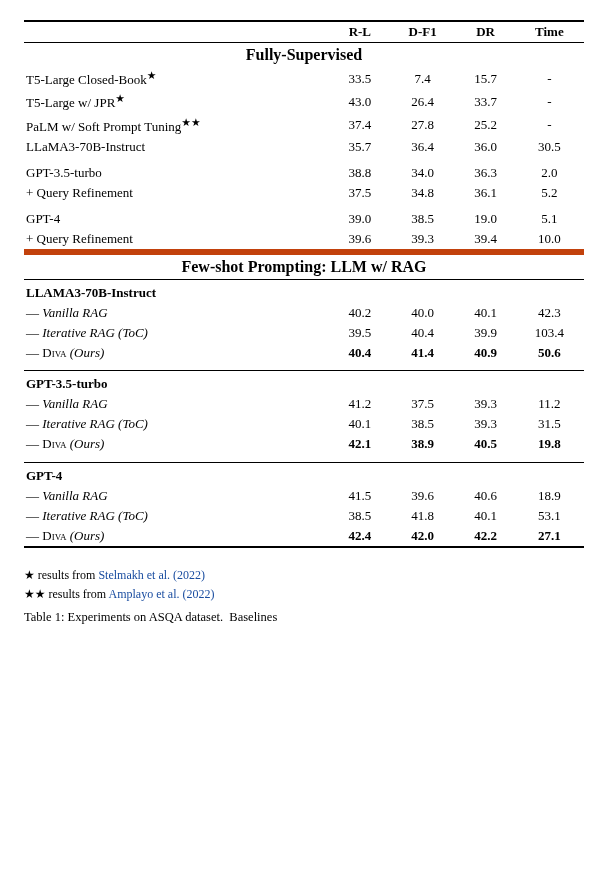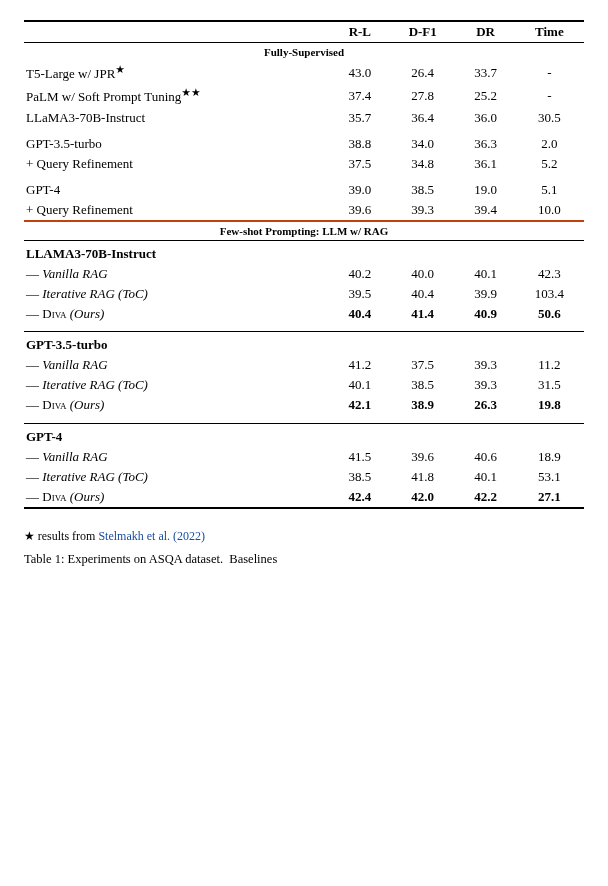--- a/index.html
+++ b/index.html
@@ -28,21 +28,21 @@
     
     .border-top-thick {
       border-top: 2px solid #000;
     }
     .border-bottom-thin {
       border-bottom: 1px solid #000;
     }
     .section-header td {
       font-weight: bold;
       text-align: center;
-      font-size: 11px;
+      font-size: 16px;
       padding: 3px 0;
     }
     .bold { font-weight: bold; }
     .small-caps {
       font-variant: small-caps;
     }
     .col-header {
       font-weight: bold;
     }
     .spacer-row td {
@@ -74,20 +74,27 @@
       <th class="col-header">DR</th>
       <th class="col-header">Time</th>
     </tr>
   </thead>
   <tbody>
 
     <tr class="section-header">
       <td colspan="5" style="border-top:1px solid #000;">Fully-Supervised</td>
     </tr>
     <tr>
+      <td class="left-col">T5-Large Closed-Book<sup>★</sup></td>
+      <td>33.5</td>
+      <td>7.4</td>
+      <td>15.7</td>
+      <td>-</td>
+    </tr>
+    <tr>
       <td class="left-col">T5-Large w/ JPR<sup>★</sup></td>
       <td>43.0</td>
       <td>26.4</td>
       <td>33.7</td>
       <td>-</td>
     </tr>
     <tr>
       <td class="left-col">PaLM w/ Soft Prompt Tuning<sup>★★</sup></td>
       <td>37.4</td>
       <td>27.8</td>
@@ -131,21 +138,21 @@
     </tr>
     <tr>
       <td class="left-col">+ Query Refinement</td>
       <td>39.6</td>
       <td>39.3</td>
       <td>39.4</td>
       <td>10.0</td>
     </tr>
 
     <tr class="section-header">
-      <td colspan="5" style="border-top:2px solid #c2410c; border-bottom:1px solid #000;">Few-shot Prompting: LLM w/ RAG</td>
+      <td colspan="5" style="border-top:6px solid #c2410c; border-bottom:1px solid #000;">Few-shot Prompting: LLM w/ RAG</td>
     </tr>
 
     <tr>
       <td class="left-col bold" colspan="5" style="border-top:1.5px solid #000; padding-top:5px;">LLAMA3-70B-Instruct</td>
     </tr>
     <tr>
       <td class="left-col">— <em>Vanilla RAG</em></td>
       <td>40.2</td>
       <td>40.0</td>
       <td>40.1</td>
@@ -183,21 +190,21 @@
       <td class="left-col">— <em>Iterative RAG (ToC)</em></td>
       <td>40.1</td>
       <td>38.5</td>
       <td>39.3</td>
       <td>31.5</td>
     </tr>
     <tr>
       <td class="left-col">— <span class="small-caps">Diva</span> <em>(Ours)</em></td>
       <td class="bold">42.1</td>
       <td class="bold">38.9</td>
-      <td class="bold">26.3</td>
+      <td class="bold">40.5</td>
       <td class="bold">19.8</td>
     </tr>
 
     <tr style="height:8px;">
         <td colspan="5"></td>
       </tr>
     <tr>
       <td class="left-col bold" colspan="5" style="border-top:1.5px solid #000; padding-top:5px;">GPT-4</td>
     </tr>
     <tr>
@@ -224,17 +231,20 @@
     <tr>
       <td colspan="5" style="border-top:2px solid #000; height:0px; padding:0;"></td>
     </tr>
   </tbody>
 </table>
 
 <div class="footnote">
   <div>
     <span>★ results from </span><a class="link" href="#">Stelmakh et al. (2022)</a>
   </div>
+  <div>
+    <span>★★ results from </span><a class="link" href="#">Amplayo et al. (2022)</a>
+  </div>
 </div>
 
 <div class="caption">
   Table 1: Experiments on ASQA dataset.&nbsp; Baselines
 </div>
 
 </body></html>

